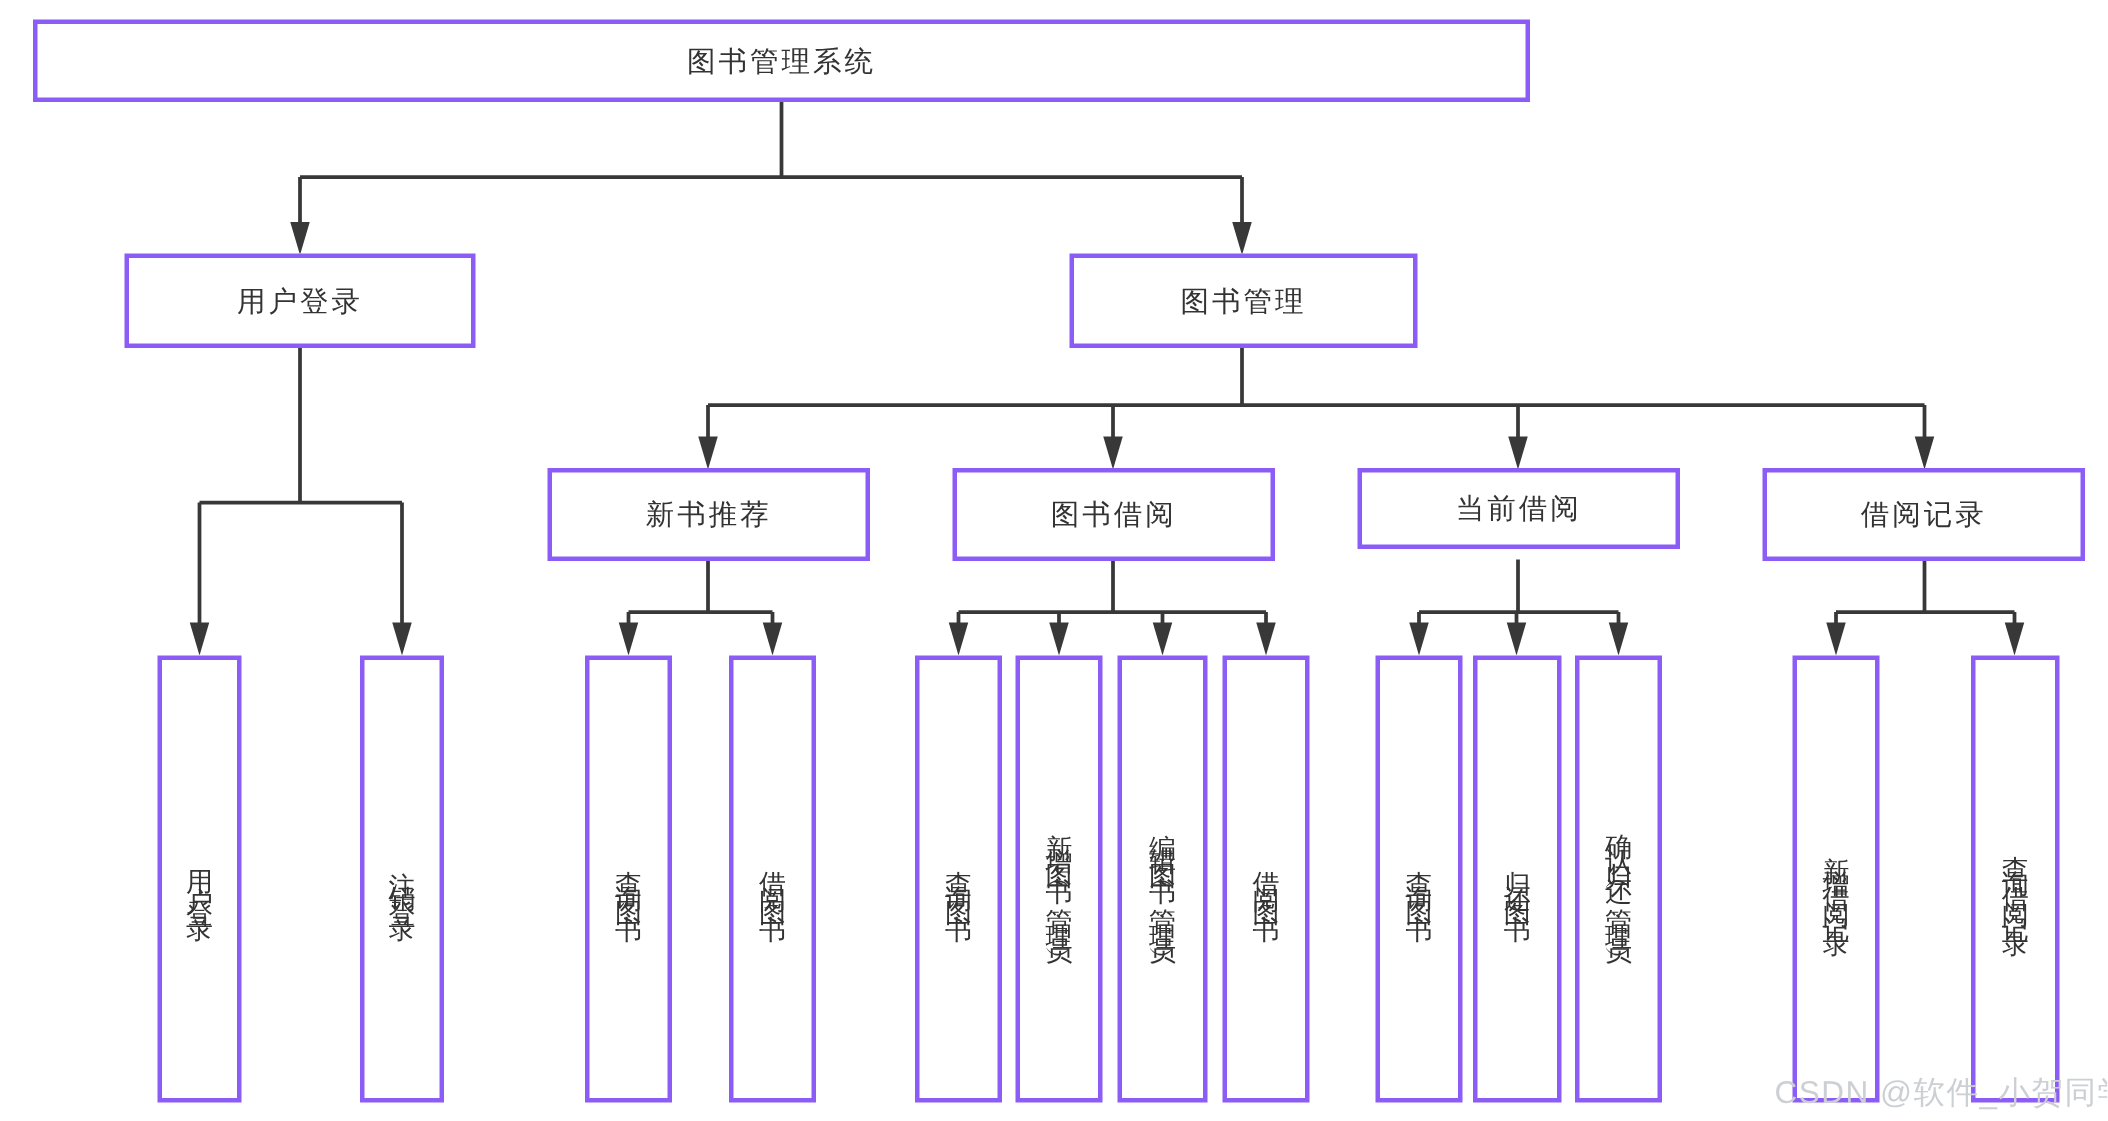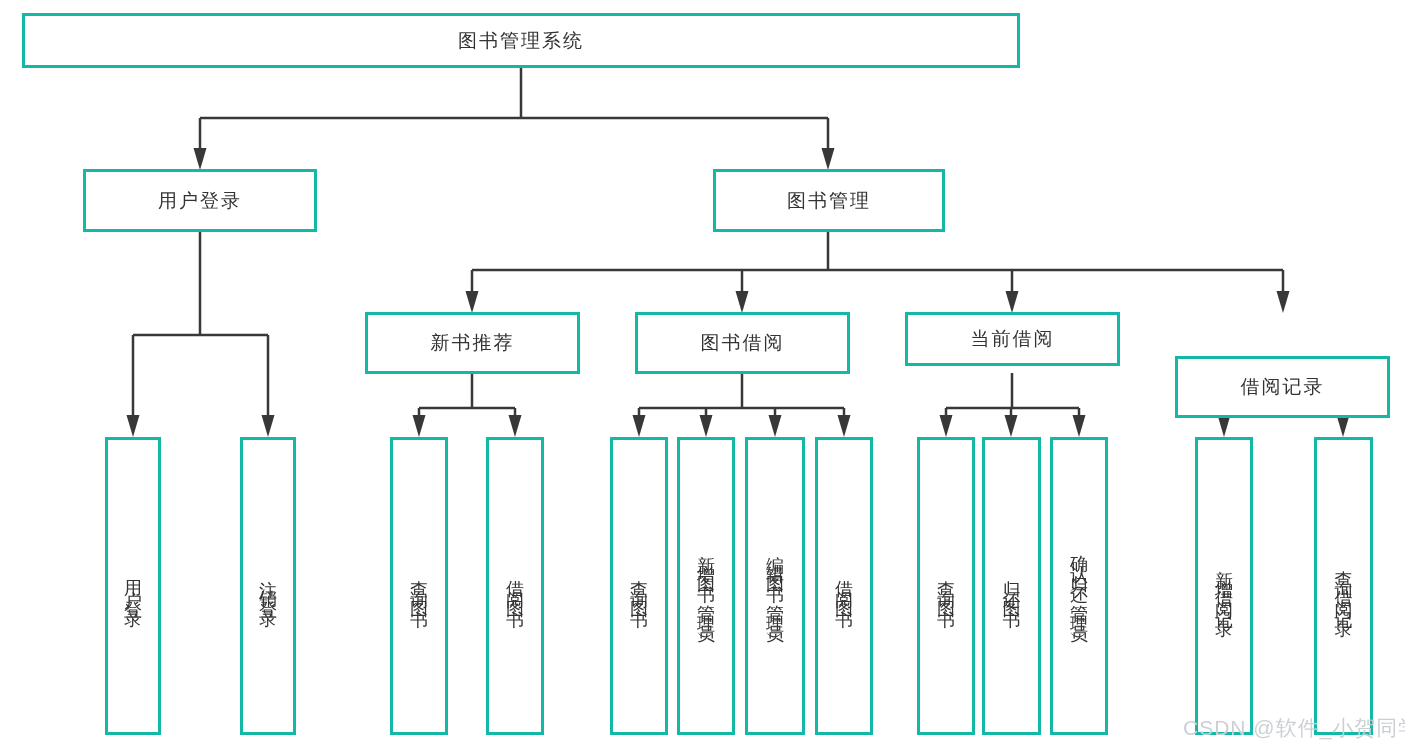--- a/index.html
+++ b/index.html
@@ -18,21 +18,21 @@
   .wires {
     position: absolute;
     left: 0;
     top: 0;
     z-index: 1;
   }
   .box {
     position: absolute;
     box-sizing: border-box;
     background: #ffffff;
-    border: 3px solid #14b8a6;
+    border: 3px solid #8b5cf6;
     display: flex;
     align-items: center;
     justify-content: center;
     color: #333333;
     z-index: 2;
   }
   .hbox .label {
     font-size: 19px;
     letter-spacing: 2px;
     white-space: nowrap;
@@ -121,21 +121,21 @@
 
   <div class="box hbox" style="left:713px; top:169px; width:232px; height:63px;">
     <span class="label">图书管理</span>
   </div>
   <div class="box hbox" style="left:635px; top:312px; width:215px; height:62px;">
     <span class="label">图书借阅</span>
   </div>
   <div class="box hbox" style="left:905px; top:312px; width:215px; height:54px;">
     <span class="label">当前借阅</span>
   </div>
-  <div class="box hbox" style="left:1175px; top:312px; width:215px; height:62px;margin-top:44px;">
+  <div class="box hbox" style="left:1175px; top:312px; width:215px; height:62px;">
     <span class="label">借阅记录</span>
   </div>
 
   <div class="box vbox" style="left:105px; width:56px;">
     <span class="label">用户登录</span>
   </div>
   <div class="box vbox" style="left:240px; width:56px;">
     <span class="label">注销登录</span>
   </div>
 

